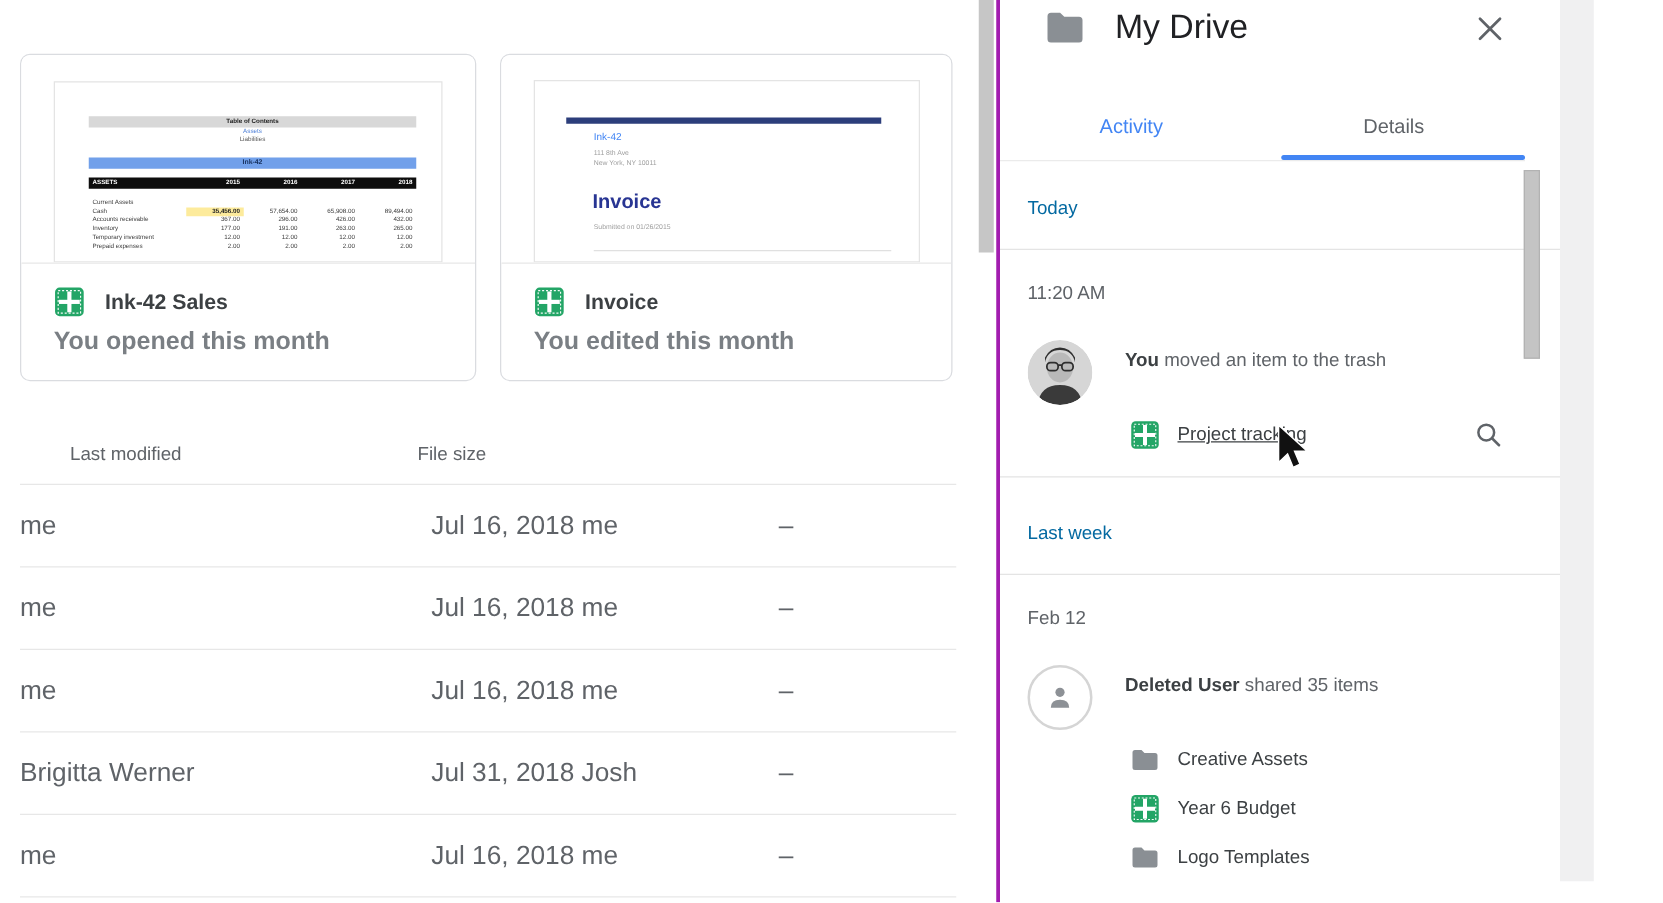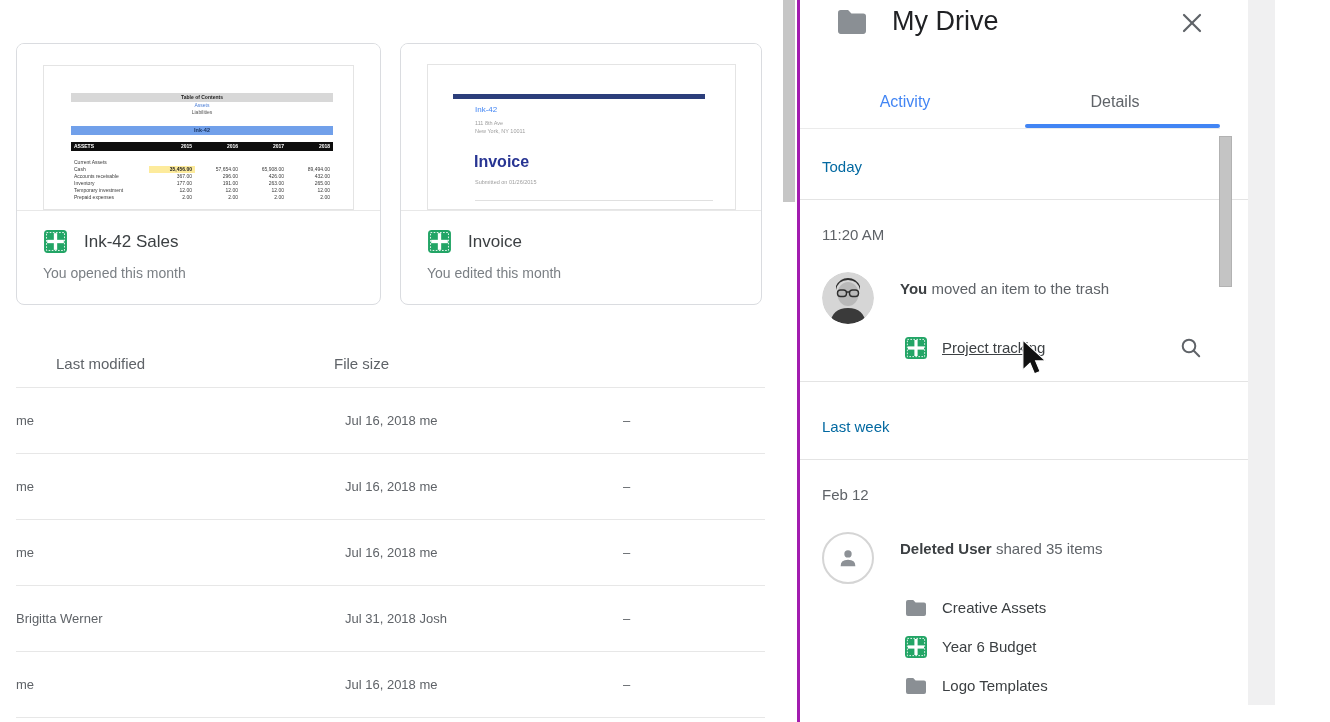--- a/index.html
+++ b/index.html
@@ -31,30 +31,30 @@
   .srow .hl{background:#fdeb9c;font-weight:bold;color:#222;}
 
   
   .inv-bar{position:absolute;left:25px;top:29px;width:252px;height:5px;background:#2c3e7b;}
   .inv-company{position:absolute;left:47px;top:40px;font-size:8px;color:#4285f4;font-weight:500;}
   .inv-addr{position:absolute;left:47px;top:54px;font-size:5.5px;line-height:8px;color:#9e9e9e;}
   .inv-title{position:absolute;left:46px;top:88px;font-size:16px;font-weight:bold;color:#283593;}
   .inv-sub{position:absolute;left:47px;top:114px;font-size:5.5px;color:#9e9e9e;}
   .inv-hr{position:absolute;left:47px;right:22px;top:135px;height:1px;background:#e0e0e0;}
 
-  .card-footer{padding:18px 0 0 26px;}
+  .card-footer{padding:18px 0 0 26px;font-weight:bold;}
   .cf-row{display:flex;align-items:center;gap:16px;height:25px;}
   .cf-title{font-size:17px;color:#3c4043;}
-  .cf-sub{margin-top:9px;font-size:14px;color:#7a7f84;line-height:20px;}
+  .cf-sub{margin-top:9px;font-size:20px;color:#7a7f84;line-height:20px;}
 
   
   .ftable{position:absolute;left:16px;top:340px;width:749px;}
   .fhead{display:flex;height:47px;align-items:center;color:#5f6368;font-size:15px;}
   .fdiv{height:1px;background:#e7e7e7;}
-  .frow{display:flex;height:65px;align-items:center;color:#5f6368;font-size:13px;border-bottom:1px solid #e7e7e7;}
+  .frow{display:flex;height:65px;align-items:center;color:#5f6368;font-size:21px;border-bottom:1px solid #e7e7e7;}
   .c1{width:289px;flex:none;}
   .c2{width:278px;flex:none;margin-left:40px;}
   .c3{flex:1;}
 
   .main-scrollbar{position:absolute;left:783px;top:0;width:12px;height:202px;background:#c6c6c6;}
 
   
   .panel{position:absolute;left:797px;top:0;width:451px;height:722px;background:#fff;border-left:3px solid #a21caf;box-sizing:border-box;}
   .panel-header{position:relative;height:55px;}
   .ph-folder{position:absolute;left:35px;top:8px;}

